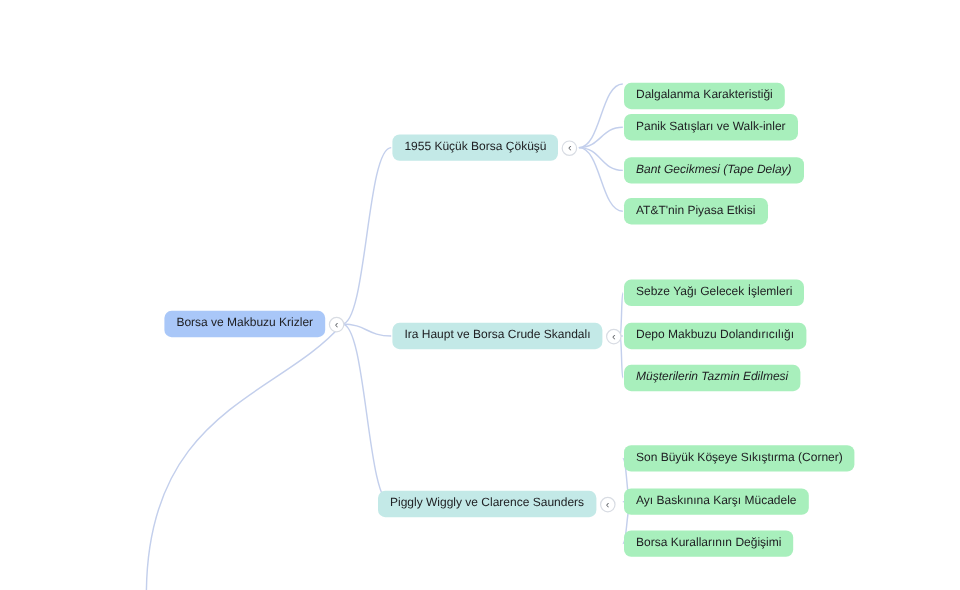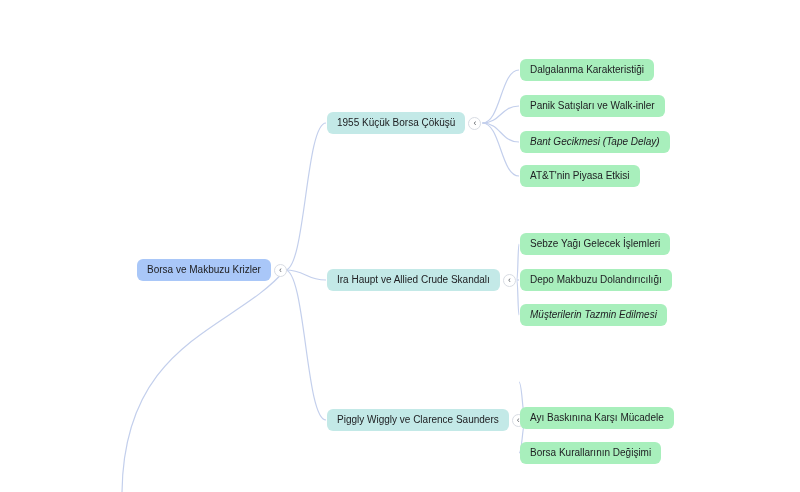--- a/index.html
+++ b/index.html
@@ -71,54 +71,57 @@
       <span>‹</span>
     </div>
   </div>
 
   <div class="row" id="row-b0" style="left:327px;top:112px;">
     <div class="node branch-node">1955 Küçük Borsa Çöküşü</div>
     <div class="collapse-btn">
       <span>‹</span>
     </div>
   </div>
-  <div class="row" id="leaf-0-0" style="left:520px;top:59px;">
+  <div class="row" id="leaf-0-0" style="left:520px;top:69px;">
     <div class="node leaf-node">Dalgalanma Karakteristiği</div>
   </div>
   <div class="row" id="leaf-0-1" style="left:520px;top:95px;">
     <div class="node leaf-node">Panik Satışları ve Walk-inler</div>
   </div>
   <div class="row" id="leaf-0-2" style="left:520px;top:131px;font-style:italic;">
     <div class="node leaf-node">Bant Gecikmesi (Tape Delay)</div>
   </div>
   <div class="row" id="leaf-0-3" style="left:520px;top:165px;">
     <div class="node leaf-node">AT&amp;T'nin Piyasa Etkisi</div>
   </div>
 
   <div class="row" id="row-b1" style="left:327px;top:269px;">
-    <div class="node branch-node">Ira Haupt ve Allied Crude Skandalı</div>
+    <div class="node branch-node">Ira Haupt ve Borsa Crude Skandalı</div>
     <div class="collapse-btn">
       <span>‹</span>
     </div>
   </div>
   <div class="row" id="leaf-1-0" style="left:520px;top:233px;">
     <div class="node leaf-node">Sebze Yağı Gelecek İşlemleri</div>
   </div>
   <div class="row" id="leaf-1-1" style="left:520px;top:269px;">
     <div class="node leaf-node">Depo Makbuzu Dolandırıcılığı</div>
   </div>
   <div class="row" id="leaf-1-2" style="left:520px;top:304px;font-style:italic;">
     <div class="node leaf-node">Müşterilerin Tazmin Edilmesi</div>
   </div>
 
-  <div class="row" id="row-b2" style="left:327px;top:409px;">
+  <div class="row" id="row-b2" style="left:315px;top:409px;">
     <div class="node branch-node">Piggly Wiggly ve Clarence Saunders</div>
     <div class="collapse-btn">
       <span>‹</span>
     </div>
+  </div>
+  <div class="row" id="leaf-2-0" style="left:520px;top:371px;">
+    <div class="node leaf-node">Son Büyük Köşeye Sıkıştırma (Corner)</div>
   </div>
   <div class="row" id="leaf-2-1" style="left:520px;top:407px;">
     <div class="node leaf-node">Ayı Baskınına Karşı Mücadele</div>
   </div>
   <div class="row" id="leaf-2-2" style="left:520px;top:442px;">
     <div class="node leaf-node">Borsa Kurallarının Değişimi</div>
   </div>
 </div>
 
 </body></html>

